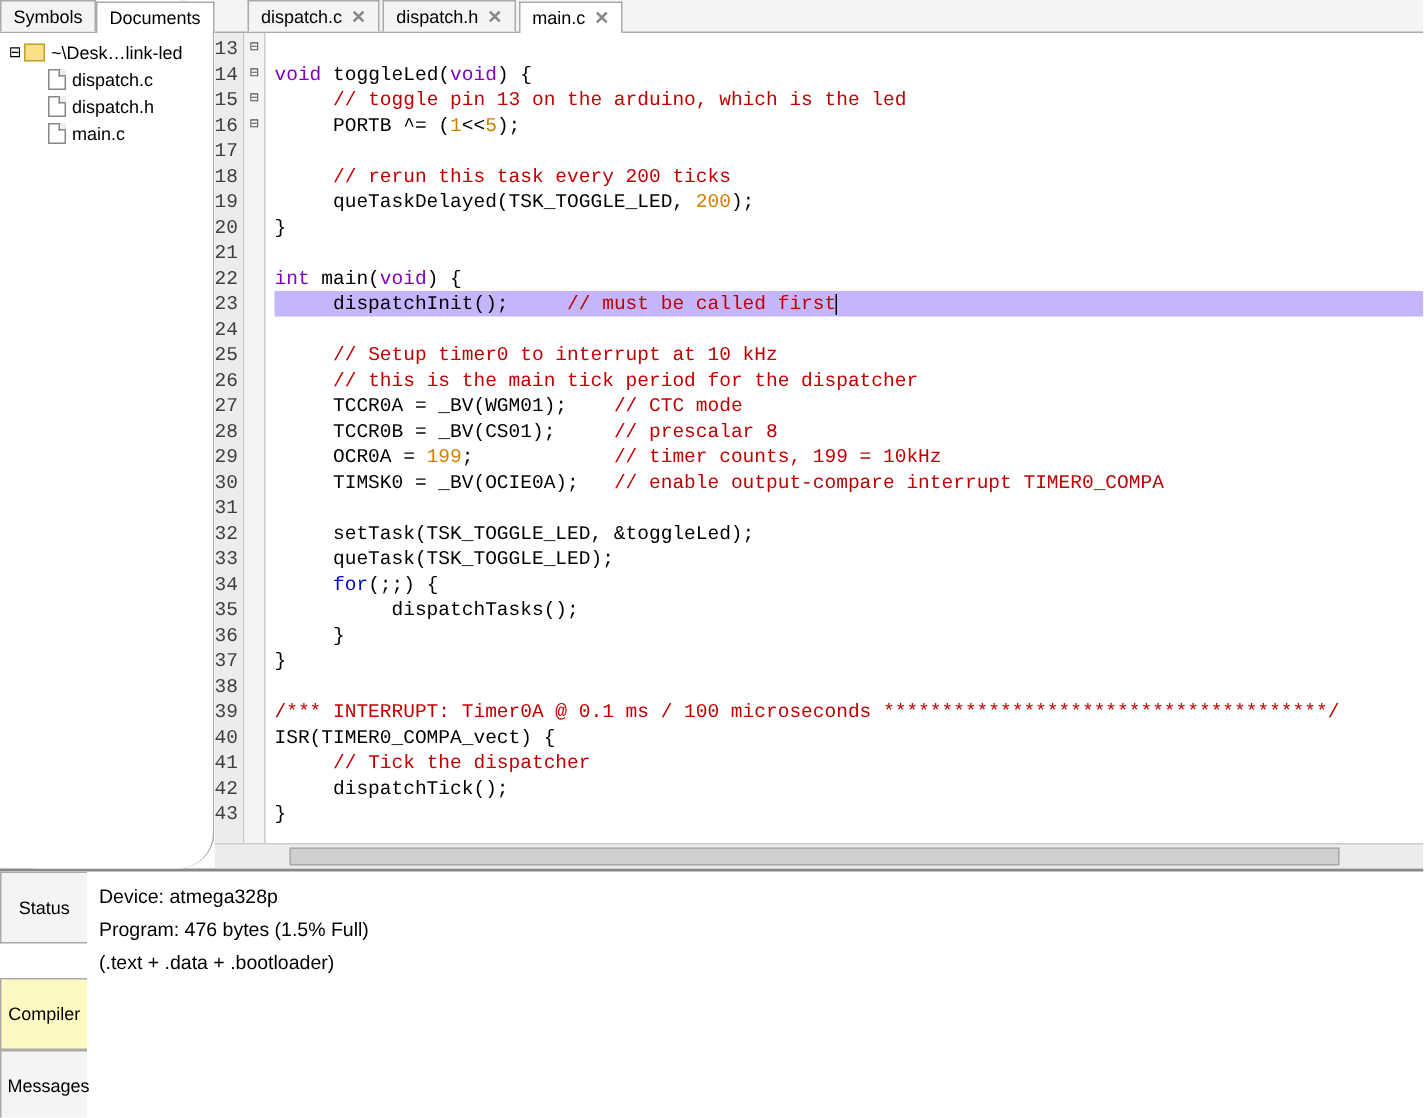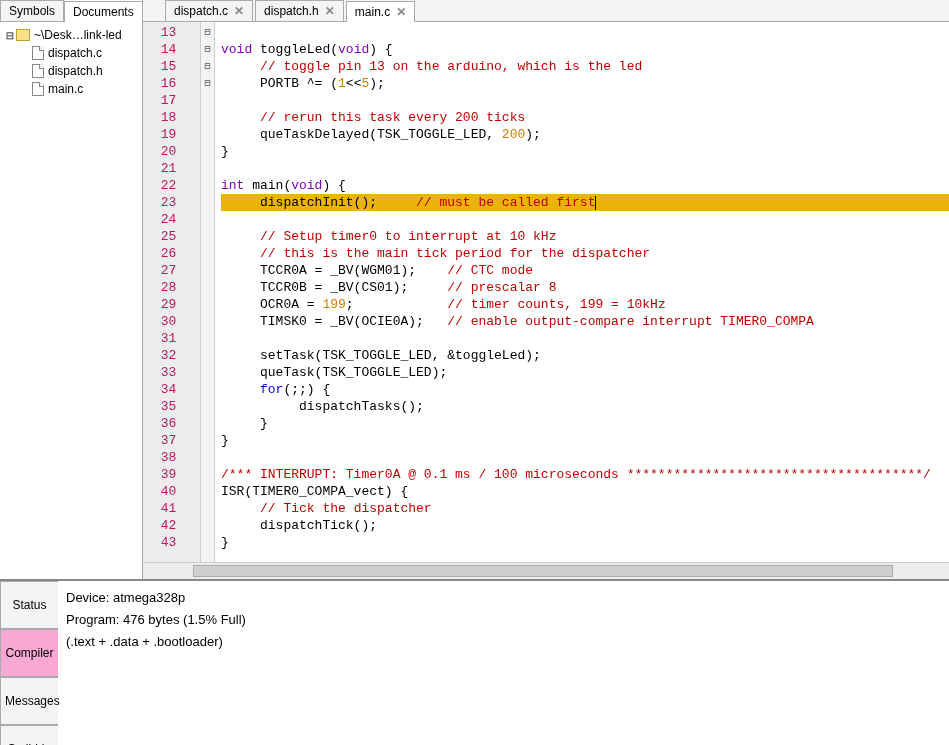--- a/index.html
+++ b/index.html
@@ -1,51 +1,51 @@
 <!DOCTYPE html>
 <html><head>
 <meta charset="utf-8">
 <style>
   * { box-sizing: border-box; margin: 0; padding: 0; }
   body { font-family: Tahoma, Arial, sans-serif; font-size: 12px; background: #fff; color: #000; width: 949px; height: 745px; overflow: hidden; position: relative; }
   .top { display: flex; height: 579px; }
-  .side { width: 143px; border-right: 1px solid #aaa; background: #fff; display: flex; flex-direction: column; }
+  .side { width: 143px; border-right: 1px solid #aaa; background: #fff; display: flex; flex-direction: column; border-radius: 24px; }
   .side-tabs { display: flex; border-bottom: 1px solid #aaa; height: 22px; }
   .side-tab { padding: 3px 8px; border: 1px solid #aaa; border-bottom: none; background: #f4f4f4; cursor: pointer; font-size: 12px; }
   .side-tab.active { background: #fff; position: relative; top: 1px; }
   .tree { padding: 4px 2px; font-size: 12px; overflow: auto; flex: 1; }
   .tree-row { display: flex; align-items: center; height: 18px; padding-left: 2px; cursor: pointer; }
   .expander { width: 12px; text-align: center; color: #000; font-size: 10px; }
   .folder-icon { width: 14px; height: 12px; background: #fbe089; border: 1px solid #c0a030; margin-right: 4px; }
   .file-icon { width: 12px; height: 14px; background: #fff; border: 1px solid #888; margin-right: 4px; margin-left: 28px; position: relative; }
   .file-icon::after { content: ""; position: absolute; top: -1px; right: -1px; width: 4px; height: 4px; background: #eee; border-left: 1px solid #888; border-bottom: 1px solid #888; }
   .folder-label, .file-label { white-space: nowrap; overflow: hidden; text-overflow: ellipsis; max-width: 90px; }
 
   .editor-area { flex: 1; display: flex; flex-direction: column; overflow: hidden; }
   .editor-tabs { display: flex; height: 22px; background: #f4f4f4; border-bottom: 1px solid #aaa; padding-left: 22px; }
   .editor-tab { display: flex; align-items: center; padding: 2px 8px; border: 1px solid #aaa; border-bottom: none; background: #f4f4f4; margin-right: 2px; cursor: pointer; gap: 6px; font-size: 12px; }
   .editor-tab.active { background: #fff; position: relative; top: 1px; }
   .close-x { color: #888; font-weight: bold; cursor: pointer; }
   .code-wrap { flex: 1; display: flex; font-family: "Courier New", monospace; font-size: 13px; overflow: hidden; background: #fff; position: relative; }
-  .gutter { width: 58px; background: #ececec; border-right: 1px solid #ccc; text-align: center; padding-right: 6px; color: #be185d; line-height: 17px; padding-top: 2px; }
+  .gutter { width: 20px; background: #ececec; border-right: 1px solid #ccc; text-align: right; padding-right: 6px; color: #404040; line-height: 17px; padding-top: 2px; }
   .fold { width: 14px; background: #f4f4f4; border-right: 1px solid #ccc; line-height: 17px; padding-top: 2px; text-align: center; color: #555; font-size: 10px; }
   .code { flex: 1; line-height: 17px; padding-top: 2px; padding-left: 6px; white-space: pre; overflow: hidden; }
   .code .kw { color: #0000d0; }
   .code .ty { color: #8000c0; margin-top: 20px; }
   .code .cm { color: #c00000; }
   .code .nm { color: #d08000; }
-  .hl { background: #eab308; }
+  .hl { background: #c4b5fd; }
   .hscroll { height: 17px; background: #ececec; border-top: 1px solid #ccc; position: relative; }
   .hscroll-thumb { position: absolute; left: 50px; top: 2px; width: 700px; height: 12px; background: #cfcfcf; border: 1px solid #aaa; }
   .cursor-bar { display: inline-block; border-left: 1px solid #000; height: 14px; vertical-align: middle; }
 
   .bottom { border-top: 2px solid #888; height: 164px; display: flex; }
   .vtabs { width: 58px; display: flex; flex-direction: column; }
   .vtab { border: 1px solid #aaa; border-right: none; background: #f4f4f4; padding: 16px 4px; text-align: center; font-size: 12px; cursor: pointer; }
-  .vtab.active { background: #f9a8d4; }
+  .vtab.active { background: #fef9c3; margin-top: 23px; }
   .out { flex: 1; padding: 6px 8px; font-size: 13px; overflow-y: auto; line-height: 22px; }
   .out .blue { color: #0000d0; }
 </style>
 </head>
 <body>
 
 <div class="top">
   <div class="side">
     <div class="side-tabs">
       <div class="side-tab">Symbols</div>

